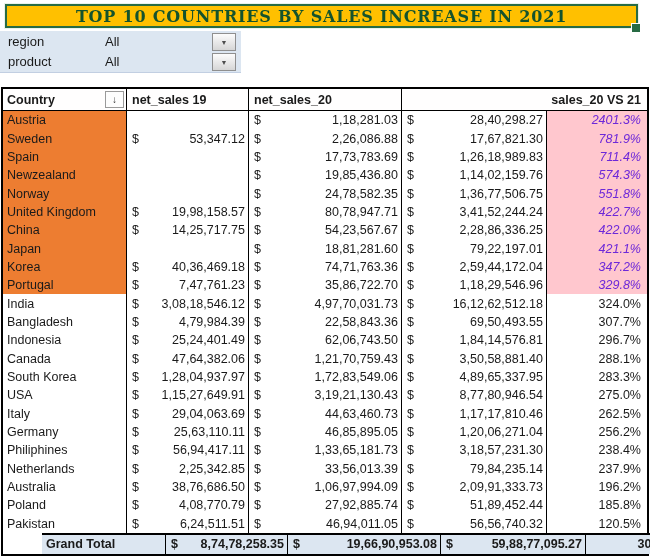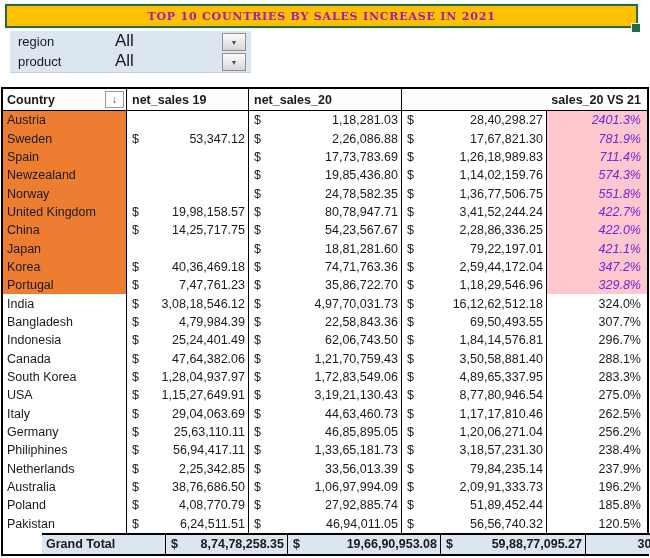--- a/index.html
+++ b/index.html
@@ -7,35 +7,35 @@
     width:650px;height:558px;background:#ffffff;position:relative;
     font-family:"Liberation Sans",sans-serif;color:#1a1a1a;overflow:hidden;
   }
   
   .banner{
     position:absolute;left:5px;top:4px;width:629px;height:20px;
     background:#FFC000;border:2px solid #276B44;outline:1px solid #e9f2ec;
     display:flex;align-items:center;justify-content:center;
   }
   .banner .title-text{
-    font-family:"DejaVu Serif",serif;font-weight:bold;font-size:11px;
-    letter-spacing:.8px;color:#a21caf;white-space:nowrap;
+    font-family:"DejaVu Serif",serif;font-weight:bold;font-size:16px;
+    letter-spacing:.8px;color:#14532d;white-space:nowrap;
   }
   .sel-handle{
     position:absolute;right:-5px;bottom:-7px;width:8px;height:8px;
     background:#276B44;border:1px solid #ffffff;
   }
   
   .filters{
-    position:absolute;left:10px;top:31px;width:241px;height:41px;
+    position:absolute;left:0;top:31px;width:241px;height:41px;
     background:#DCE6F1;border-bottom:1px solid #c2cfe2;
   }
   .frow{height:20px;display:flex;align-items:center;position:relative;}
   .flabel{padding-left:8px;width:97px;font-size:13px;}
-  .fvalue{font-size:17px;}
+  .fvalue{font-size:13px;}
   .fdrop{
     position:absolute;right:5px;top:2px;width:22px;height:16px;
     background:linear-gradient(#fcfcfc,#d6d6d6);
     border:1px solid #8f8f8f;display:flex;align-items:center;justify-content:center;
     cursor:pointer;
   }
   .fdrop .arrow{font-size:7px;color:#4d4d4d;line-height:1;}
   
   .sales-table{
     position:absolute;left:1px;top:87px;width:648px;

